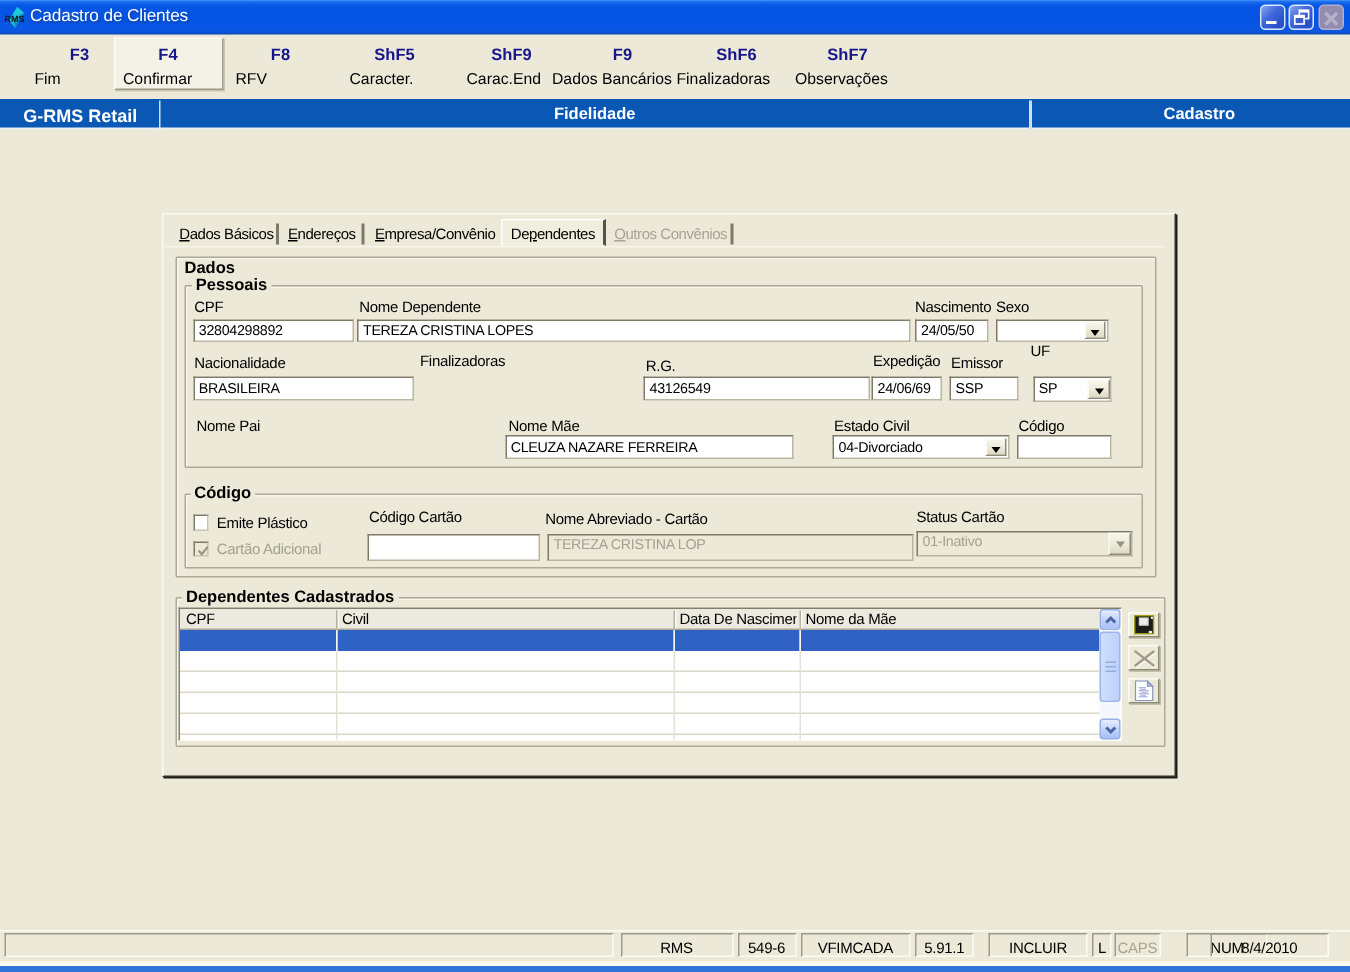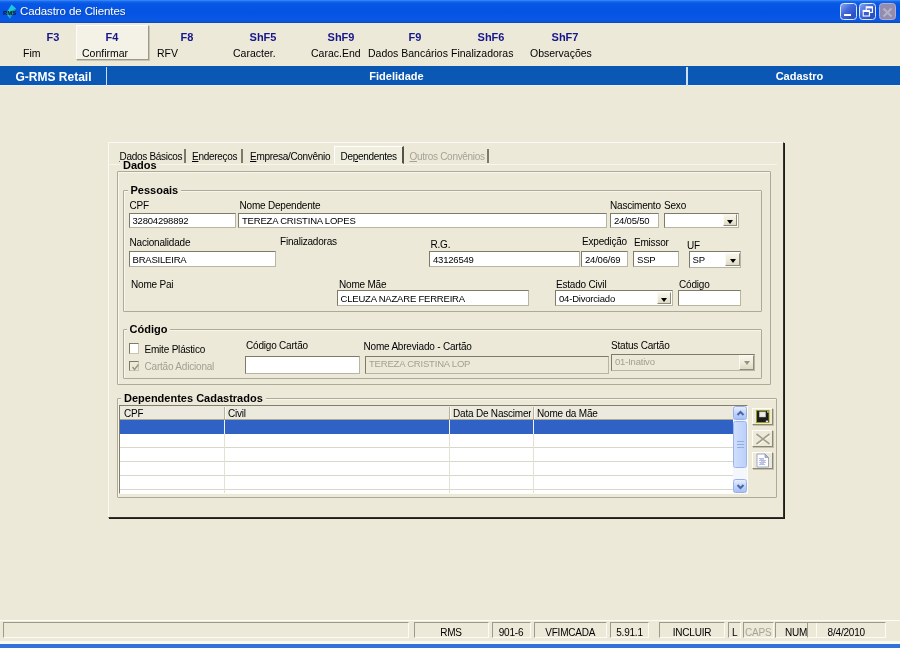--- a/index.html
+++ b/index.html
@@ -117,42 +117,42 @@
 <div class="ab tab" style="left:119.5px"><u>D</u>ados Básicos</div>
     <div class="ab tabsep" style="left:184px"></div>
 <div class="ab tab" style="left:192px"><u>E</u>ndereços</div>
     <div class="ab tabsep" style="left:241px"></div>
 <div class="ab tab" style="left:250px"><u>E</u>mpresa/Convênio</div>
 <div class="ab tab" style="left:340.5px">De<u>p</u>endentes</div>
 <div class="ab tab" style="left:409.5px;color:#a6a396"><u>O</u>utros Convênios</div>
     <div class="ab tabsep" style="left:487px"></div>
 
 <div class="ab gb" style="left:117px;top:171px;width:654px;height:214px"></div>
-<div class="ab gbl" style="left:120px;top:160px">Dados</div>
+<div class="ab gbl" style="left:120px;top:174px">Dados</div>
 
 <div class="ab gb" style="left:123px;top:190px;width:639px;height:122px"></div>
 <div class="ab gbl" style="left:127.5px;top:185px">Pessoais</div>
 
 <div class="ab lbl" style="left:129.5px;top:199.5px">CPF</div>
 <div class="ab lbl" style="left:239.5px;top:199.5px">Nome Dependente</div>
 <div class="ab lbl" style="left:610px;top:200px">Nascimento</div>
 <div class="ab lbl" style="left:664px;top:200px">Sexo</div>
 <div class="ab inp" style="left:128.5px;top:212.5px;width:107.5px;height:15px">32804298892</div>
 <div class="ab inp" style="left:238px;top:212.5px;width:368.5px;height:15px">TEREZA CRISTINA LOPES</div>
 <div class="ab inp" style="left:610px;top:212.5px;width:49px;height:15px">24/05/50</div>
 <div class="ab inp combo" style="left:664px;top:212.5px;width:74.5px;height:15px">
       <div class="arr"></div>
     </div>
 
 <div class="ab lbl" style="left:129.5px;top:237px">Nacionalidade</div>
 <div class="ab lbl" style="left:280px;top:236px">Finalizadoras</div>
 <div class="ab lbl" style="left:430.5px;top:239px">R.G.</div>
 <div class="ab lbl" style="left:582px;top:235.5px">Expedição</div>
 <div class="ab lbl" style="left:634px;top:237px">Emissor</div>
-<div class="ab lbl" style="left:687px;top:240px">UF</div>
+<div class="ab lbl" style="left:687px;top:229px">UF</div>
 <div class="ab inp" style="left:128.5px;top:251px;width:147.5px;height:16px">BRASILEIRA</div>
 <div class="ab inp" style="left:429px;top:251px;width:151px;height:16px">43126549</div>
 <div class="ab inp" style="left:581px;top:251px;width:47px;height:16px">24/06/69</div>
 <div class="ab inp" style="left:633px;top:251px;width:46px;height:16px">SSP</div>
 <div class="ab inp combo" style="left:688.5px;top:251px;width:52.5px;height:16.5px">SP<div class="arr"></div></div>
 
 <div class="ab lbl" style="left:131px;top:278.5px">Nome Pai</div>
 <div class="ab lbl" style="left:339px;top:278.5px">Nome Mãe</div>
 <div class="ab lbl" style="left:556px;top:278.5px">Estado Civil</div>
 <div class="ab lbl" style="left:679px;top:278.5px">Código</div>
@@ -238,23 +238,23 @@
         <path d="M2 1 h8 l3.5 3.5 v9.5 h-11.5 z" fill="#fdfeff" stroke="#8894bc" stroke-width="0.8"></path>
         <path d="M10 1 l3.5 3.5 h-3.5 z" fill="#aab6d4" stroke="#8894bc" stroke-width="0.7"></path>
         <path d="M4 5.5 h5 M4 7.5 h7 M4 9.5 h7 M4 11.5 h6" stroke="#93a5d8" stroke-width="0.7"></path>
         <path d="M5 6.5 h4 M6 8.5 h4 M5 10.5 h4" stroke="#b8a8e0" stroke-width="0.7"></path>
       </svg>
     </div>
 
 <div id="sbartop" class="ab"></div>
 <div class="ab sp" style="left:2.5px;width:406px"></div>
 <div class="ab sp" style="left:413.5px;width:75px">RMS</div>
-<div class="ab sp" style="left:491.5px;width:39px">901-6</div>
+<div class="ab sp" style="left:491.5px;width:39px">549-6</div>
 <div class="ab sp" style="left:533.5px;width:73.5px">VFIMCADA</div>
 <div class="ab sp" style="left:610px;width:39px">5.91.1</div>
 <div class="ab sp" style="left:659px;width:66px">INCLUIR</div>
 <div class="ab sp" style="left:728px;width:12.5px;padding-left:1px">L</div>
 <div class="ab sp" style="left:743px;width:30.5px;color:#a8a595">CAPS</div>
-<div class="ab sp" style="left:775px;width:42px">NUM</div>
+<div class="ab sp" style="left:791px;width:54px">NUM</div>
 <div class="ab sp" style="left:807px;width:78.5px">8/4/2010</div>
 <div id="lightstrip" class="ab"></div>
 <div id="bluestrip" class="ab"></div>
 
 </div>
 </body></html>

